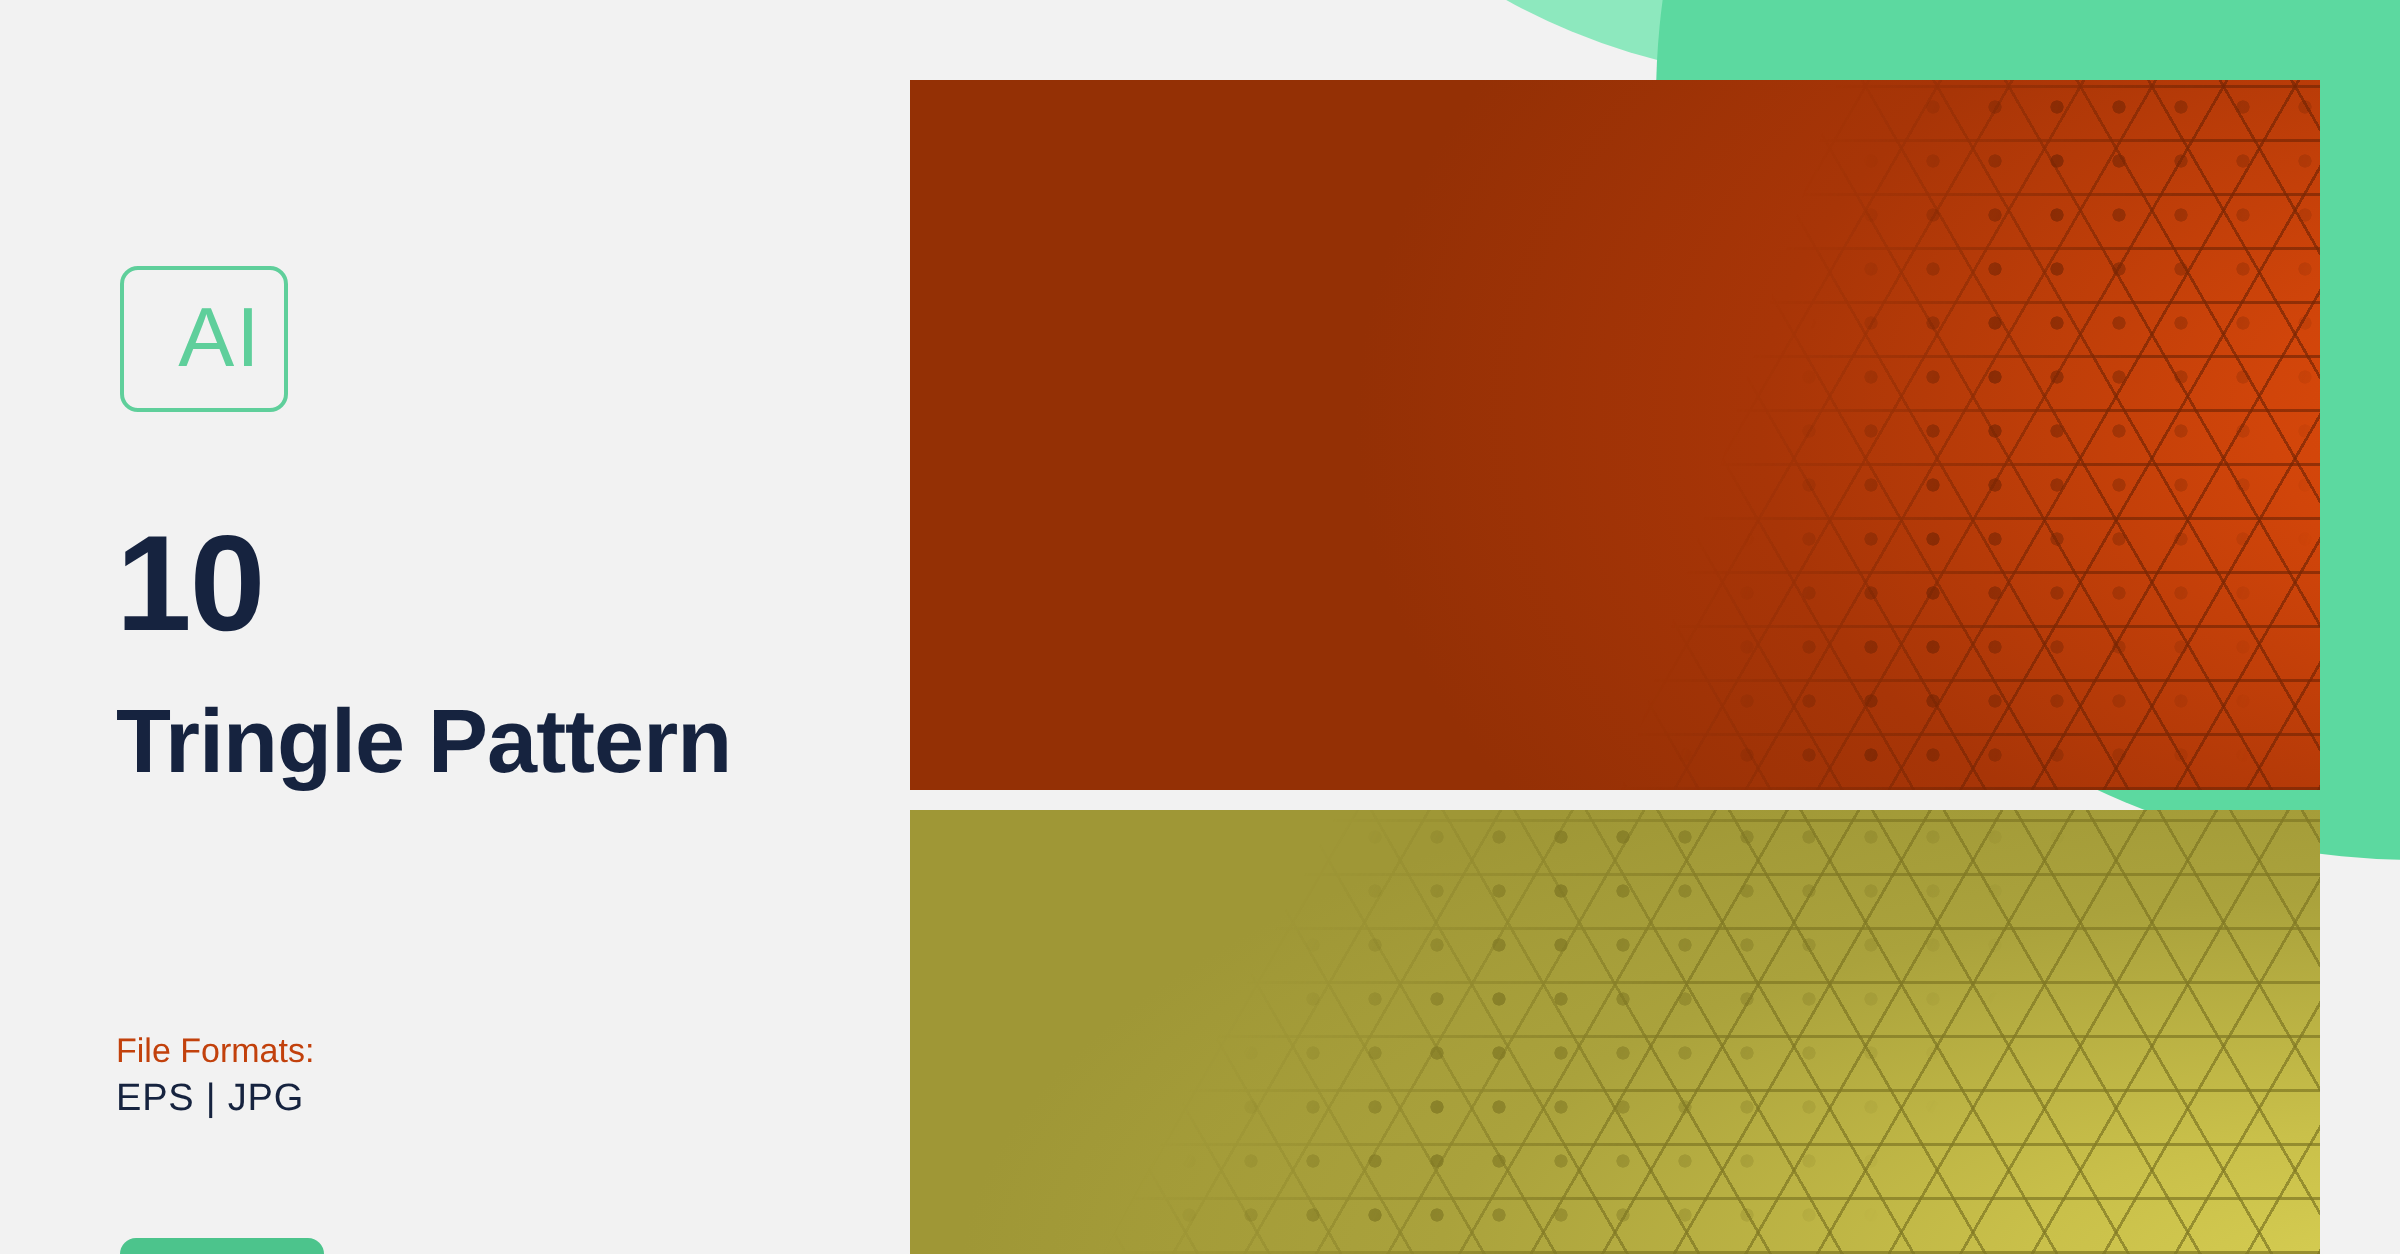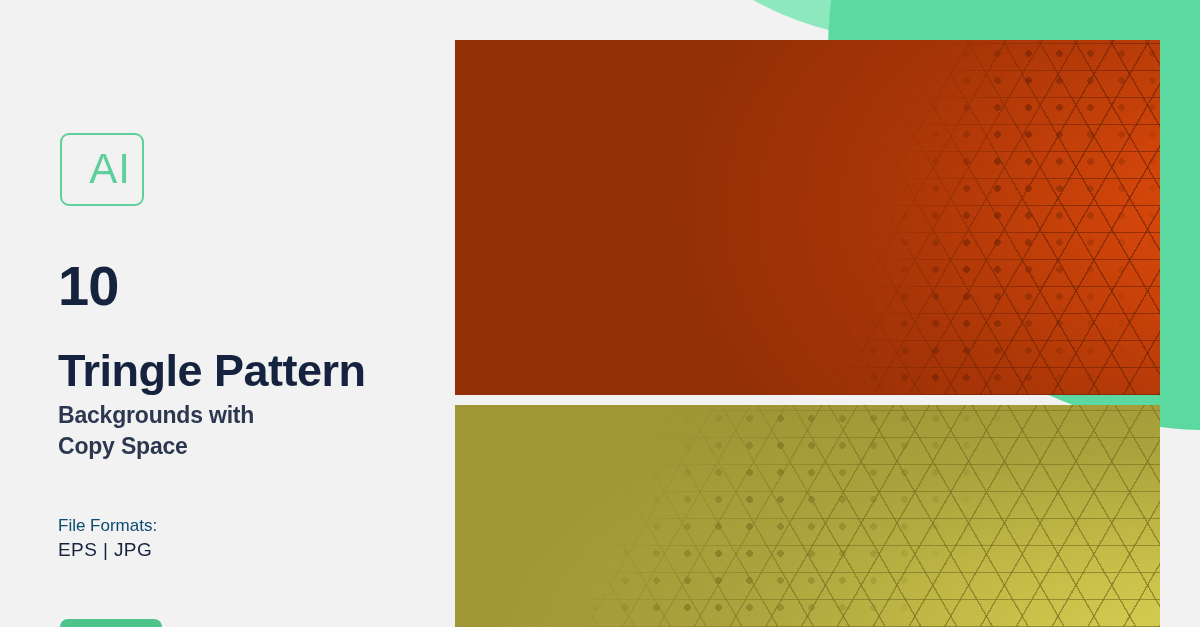--- a/index.html
+++ b/index.html
@@ -51,21 +51,21 @@
     font-size:42px; font-weight:300;
     color:#5fcf9b;
     letter-spacing:1px;
     line-height:1;
     padding-bottom:2px;
     padding-left:16px;
   }
 
   #count-number {
     position:absolute; left:58px; top:258px;
-    font-size:56px; font-weight:bold;
+    font-size:68px; font-weight:bold;
     color:#16233f; line-height:1;
     letter-spacing:-1px;
   }
 
   #headline {
     position:absolute; left:58px; top:348px;
     font-size:45px; font-weight:bold;
     color:#16233f; line-height:1;
     letter-spacing:-0.5px;
     white-space:nowrap;
@@ -75,21 +75,21 @@
   #subheadline {
     position:absolute; left:58px; top:400px;
     font-size:23px; font-weight:bold;
     color:#2c3850; line-height:1.35;
     letter-spacing:-0.2px;
   }
 
   #formats-label {
     position:absolute; left:58px; top:517px;
     font-size:17px; font-weight:normal;
-    color:#0c4a6e; line-height:1;
+    color:#c2410c; line-height:1;
   }
   #formats-value {
     position:absolute; left:58px; top:540px;
     font-size:19px; font-weight:normal;
     color:#16233f; line-height:1;
     letter-spacing:0.4px;
   }
   #cta-button {
     position:absolute; left:60px; top:619px;
     width:102px; height:34px;
@@ -175,22 +175,20 @@
   <div id="left-panel">
 
     <div id="ai-badge">
       <span id="ai-badge-label">AI</span>
     </div>
 
     <div id="count-number">10</div>
 
     <h1 id="headline">Tringle Pattern</h1>
 
-    <h2 id="subheadline" style="white-space: pre-line;">Backgrounds with
-Copy Space</h2>
 
     <div id="formats-label">File Formats:</div>
 
     <div id="formats-value">EPS  |  JPG</div>
 
     <div id="cta-button"></div>
 
   </div>
 </div>
 

